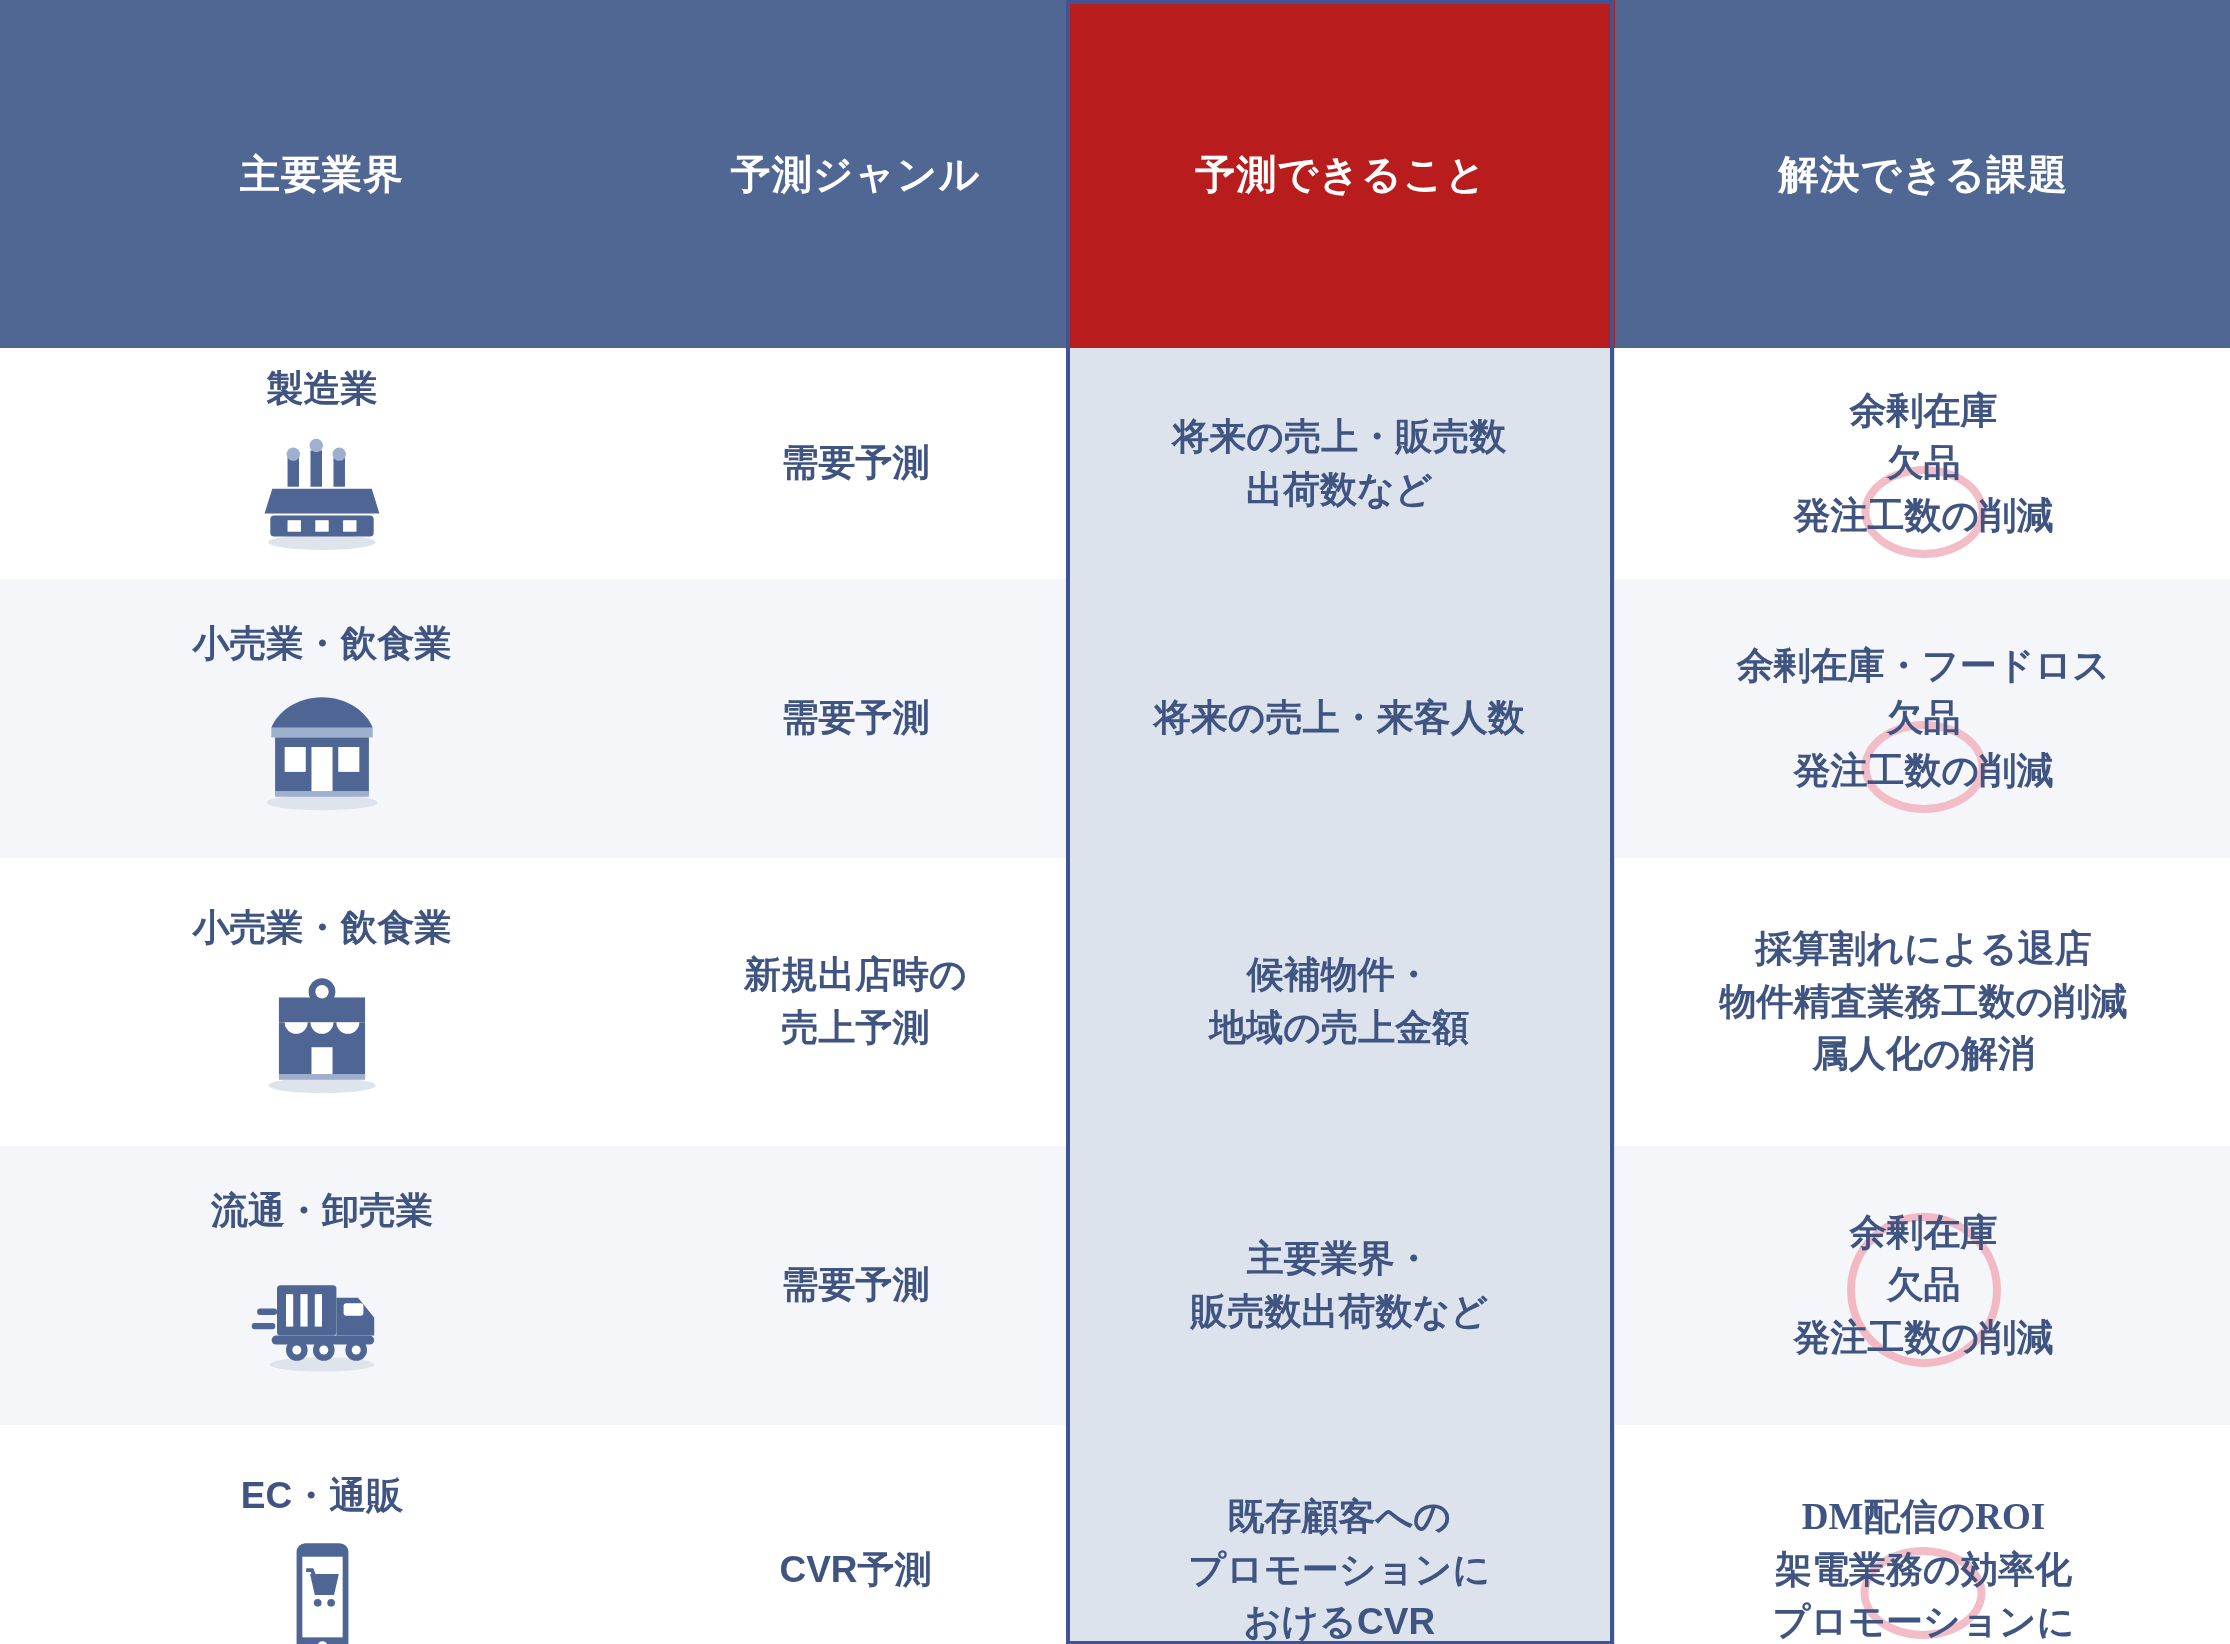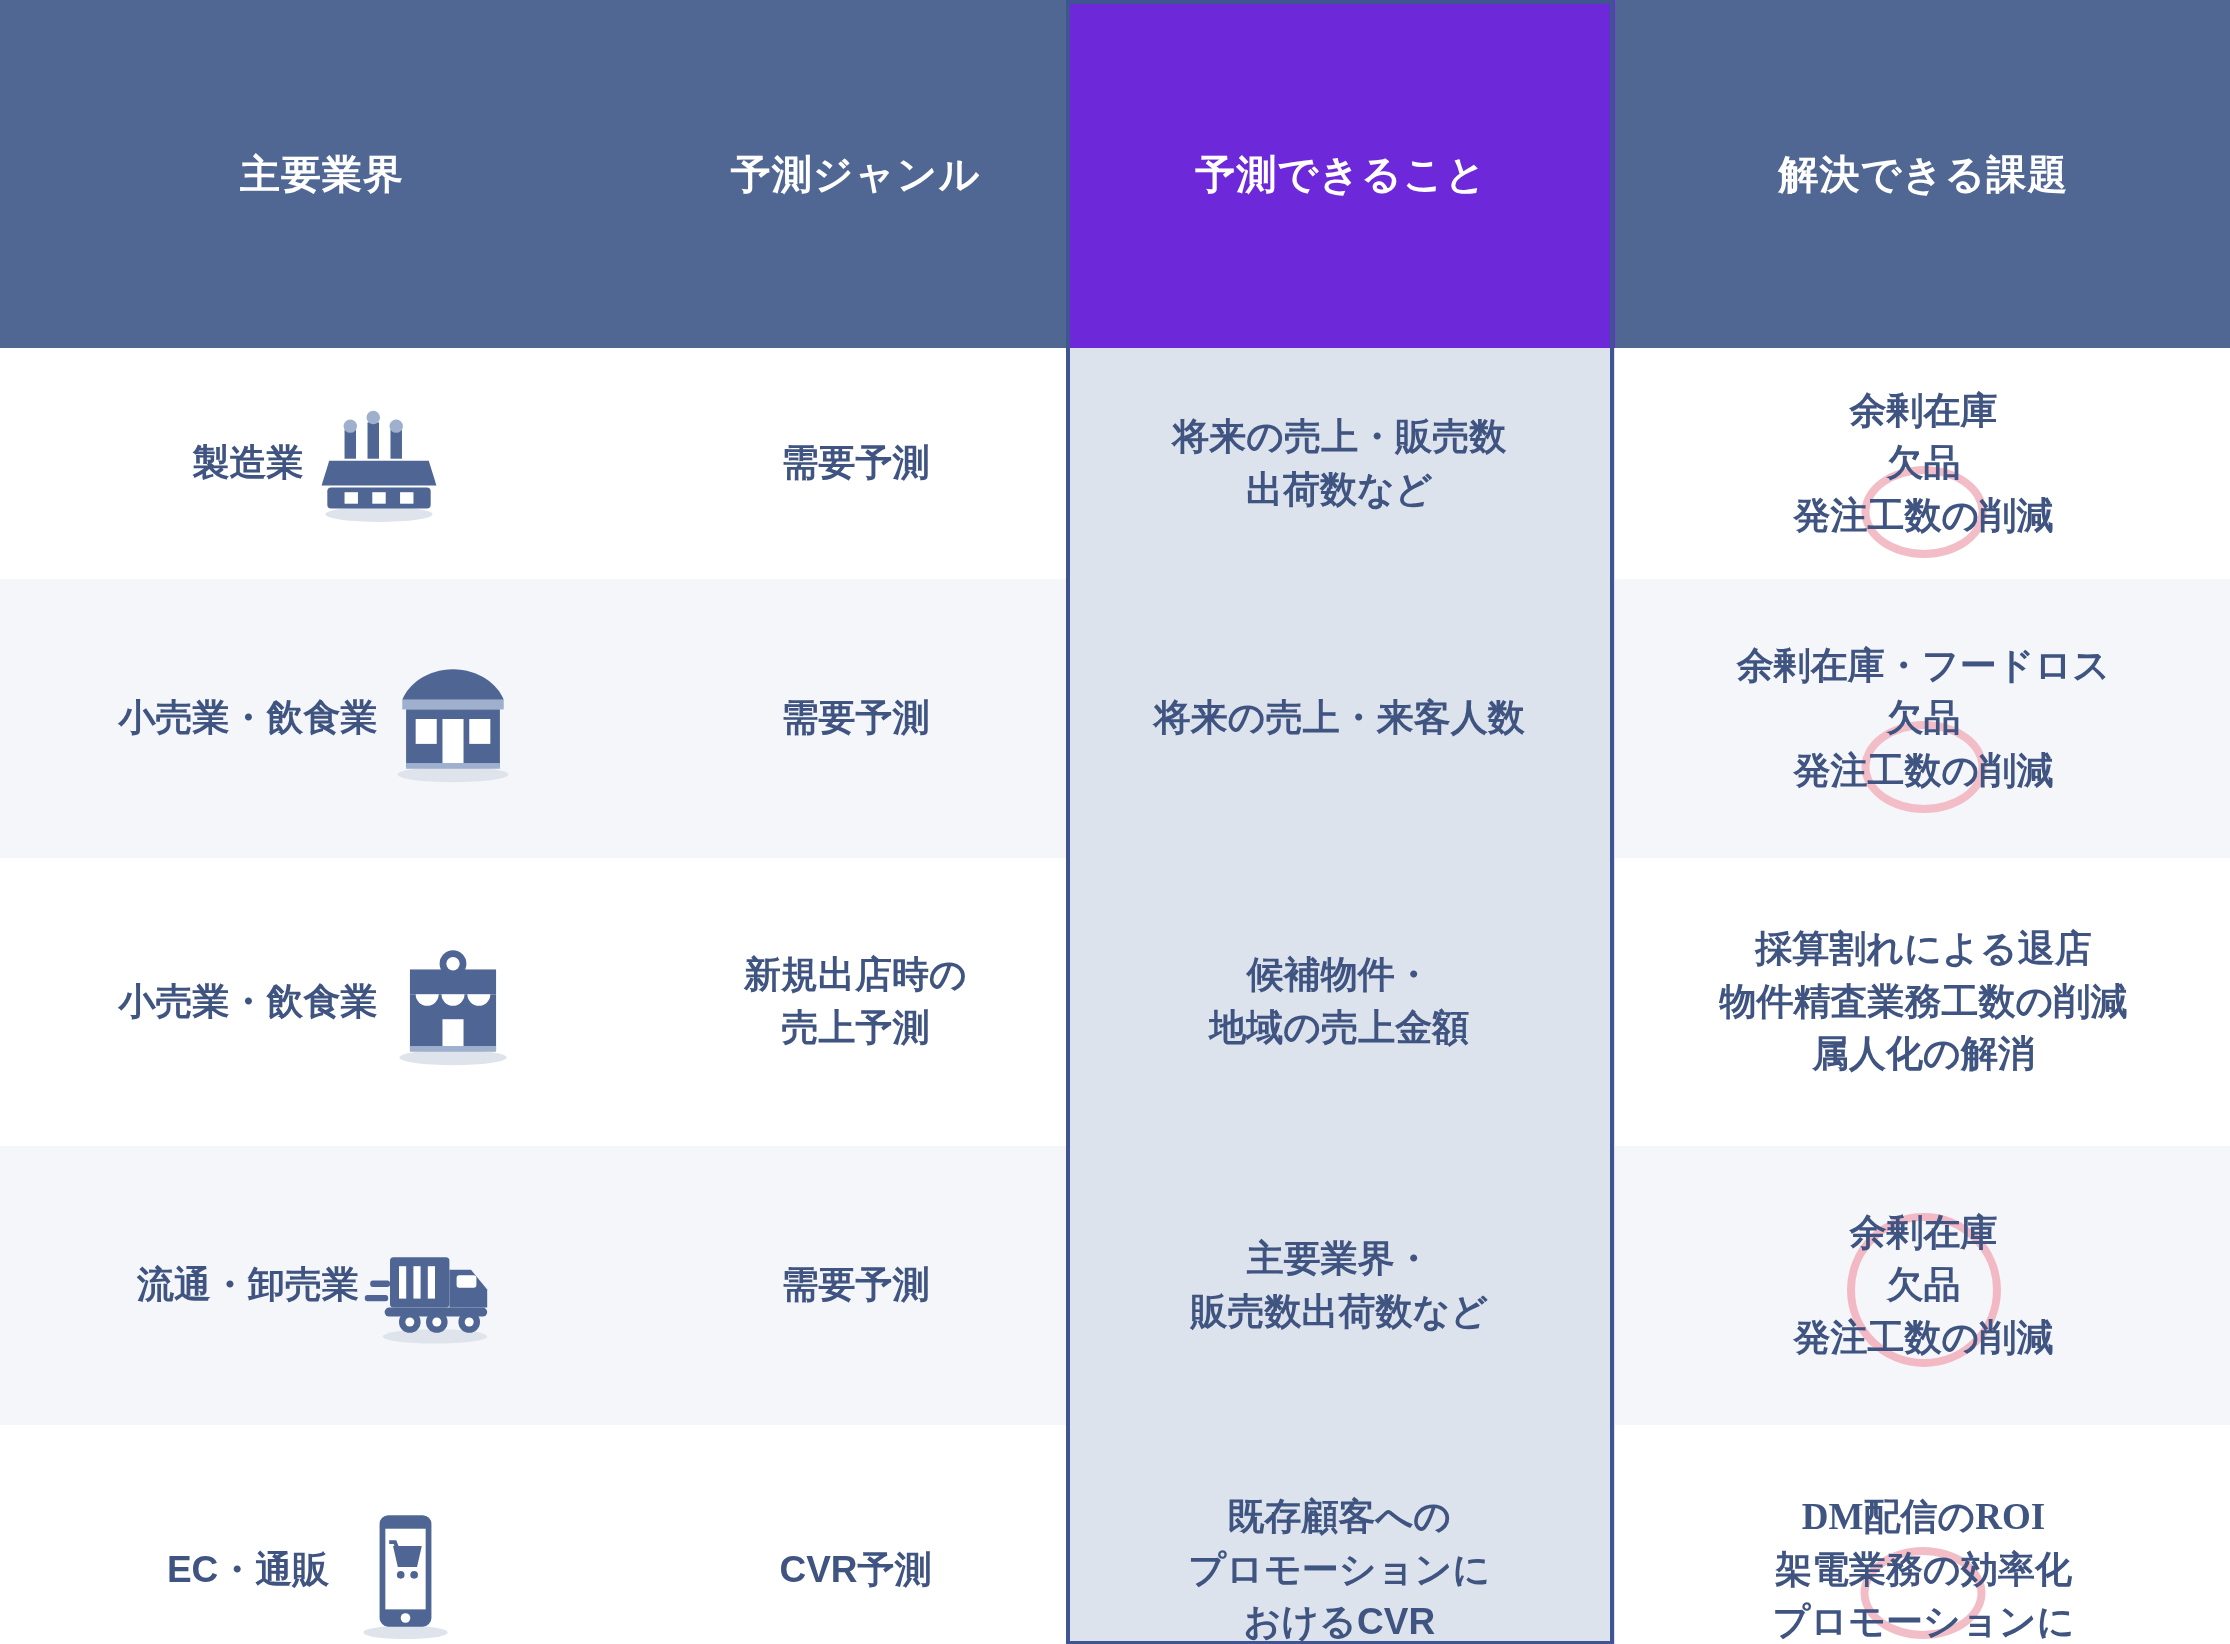--- a/index.html
+++ b/index.html
@@ -30,21 +30,21 @@
     background: #516793;
     color: #ffffff;
     font-size: 40px;
     font-weight: bold;
     height: 348px;
     vertical-align: middle;
     text-align: center;
     letter-spacing: 1px;
   }
   thead th.highlight {
-    background: #6d28d9;
+    background: #b91c1c;
   }
   tbody td {
     vertical-align: middle;
     text-align: center;
     color: #3f5480;
     font-size: 37px;
     font-weight: bold;
     line-height: 1.42;
     padding: 0 11.5px;
   }
@@ -60,20 +60,21 @@
     top: 0px;
     width: 548px;
     height: 1645px;
     border: 4.8px solid #3f5490;
     pointer-events: none;
     z-index: 5;
   }
 
   .industry-cell {
     display: flex;
+    flex-direction: column;
     align-items: center;
     justify-content: center;
     gap: 3.8px;
   }
   .industry-label {
     font-size: 37px;
     font-weight: bold;
     color: #3f5480;
     white-space: nowrap;
   }

